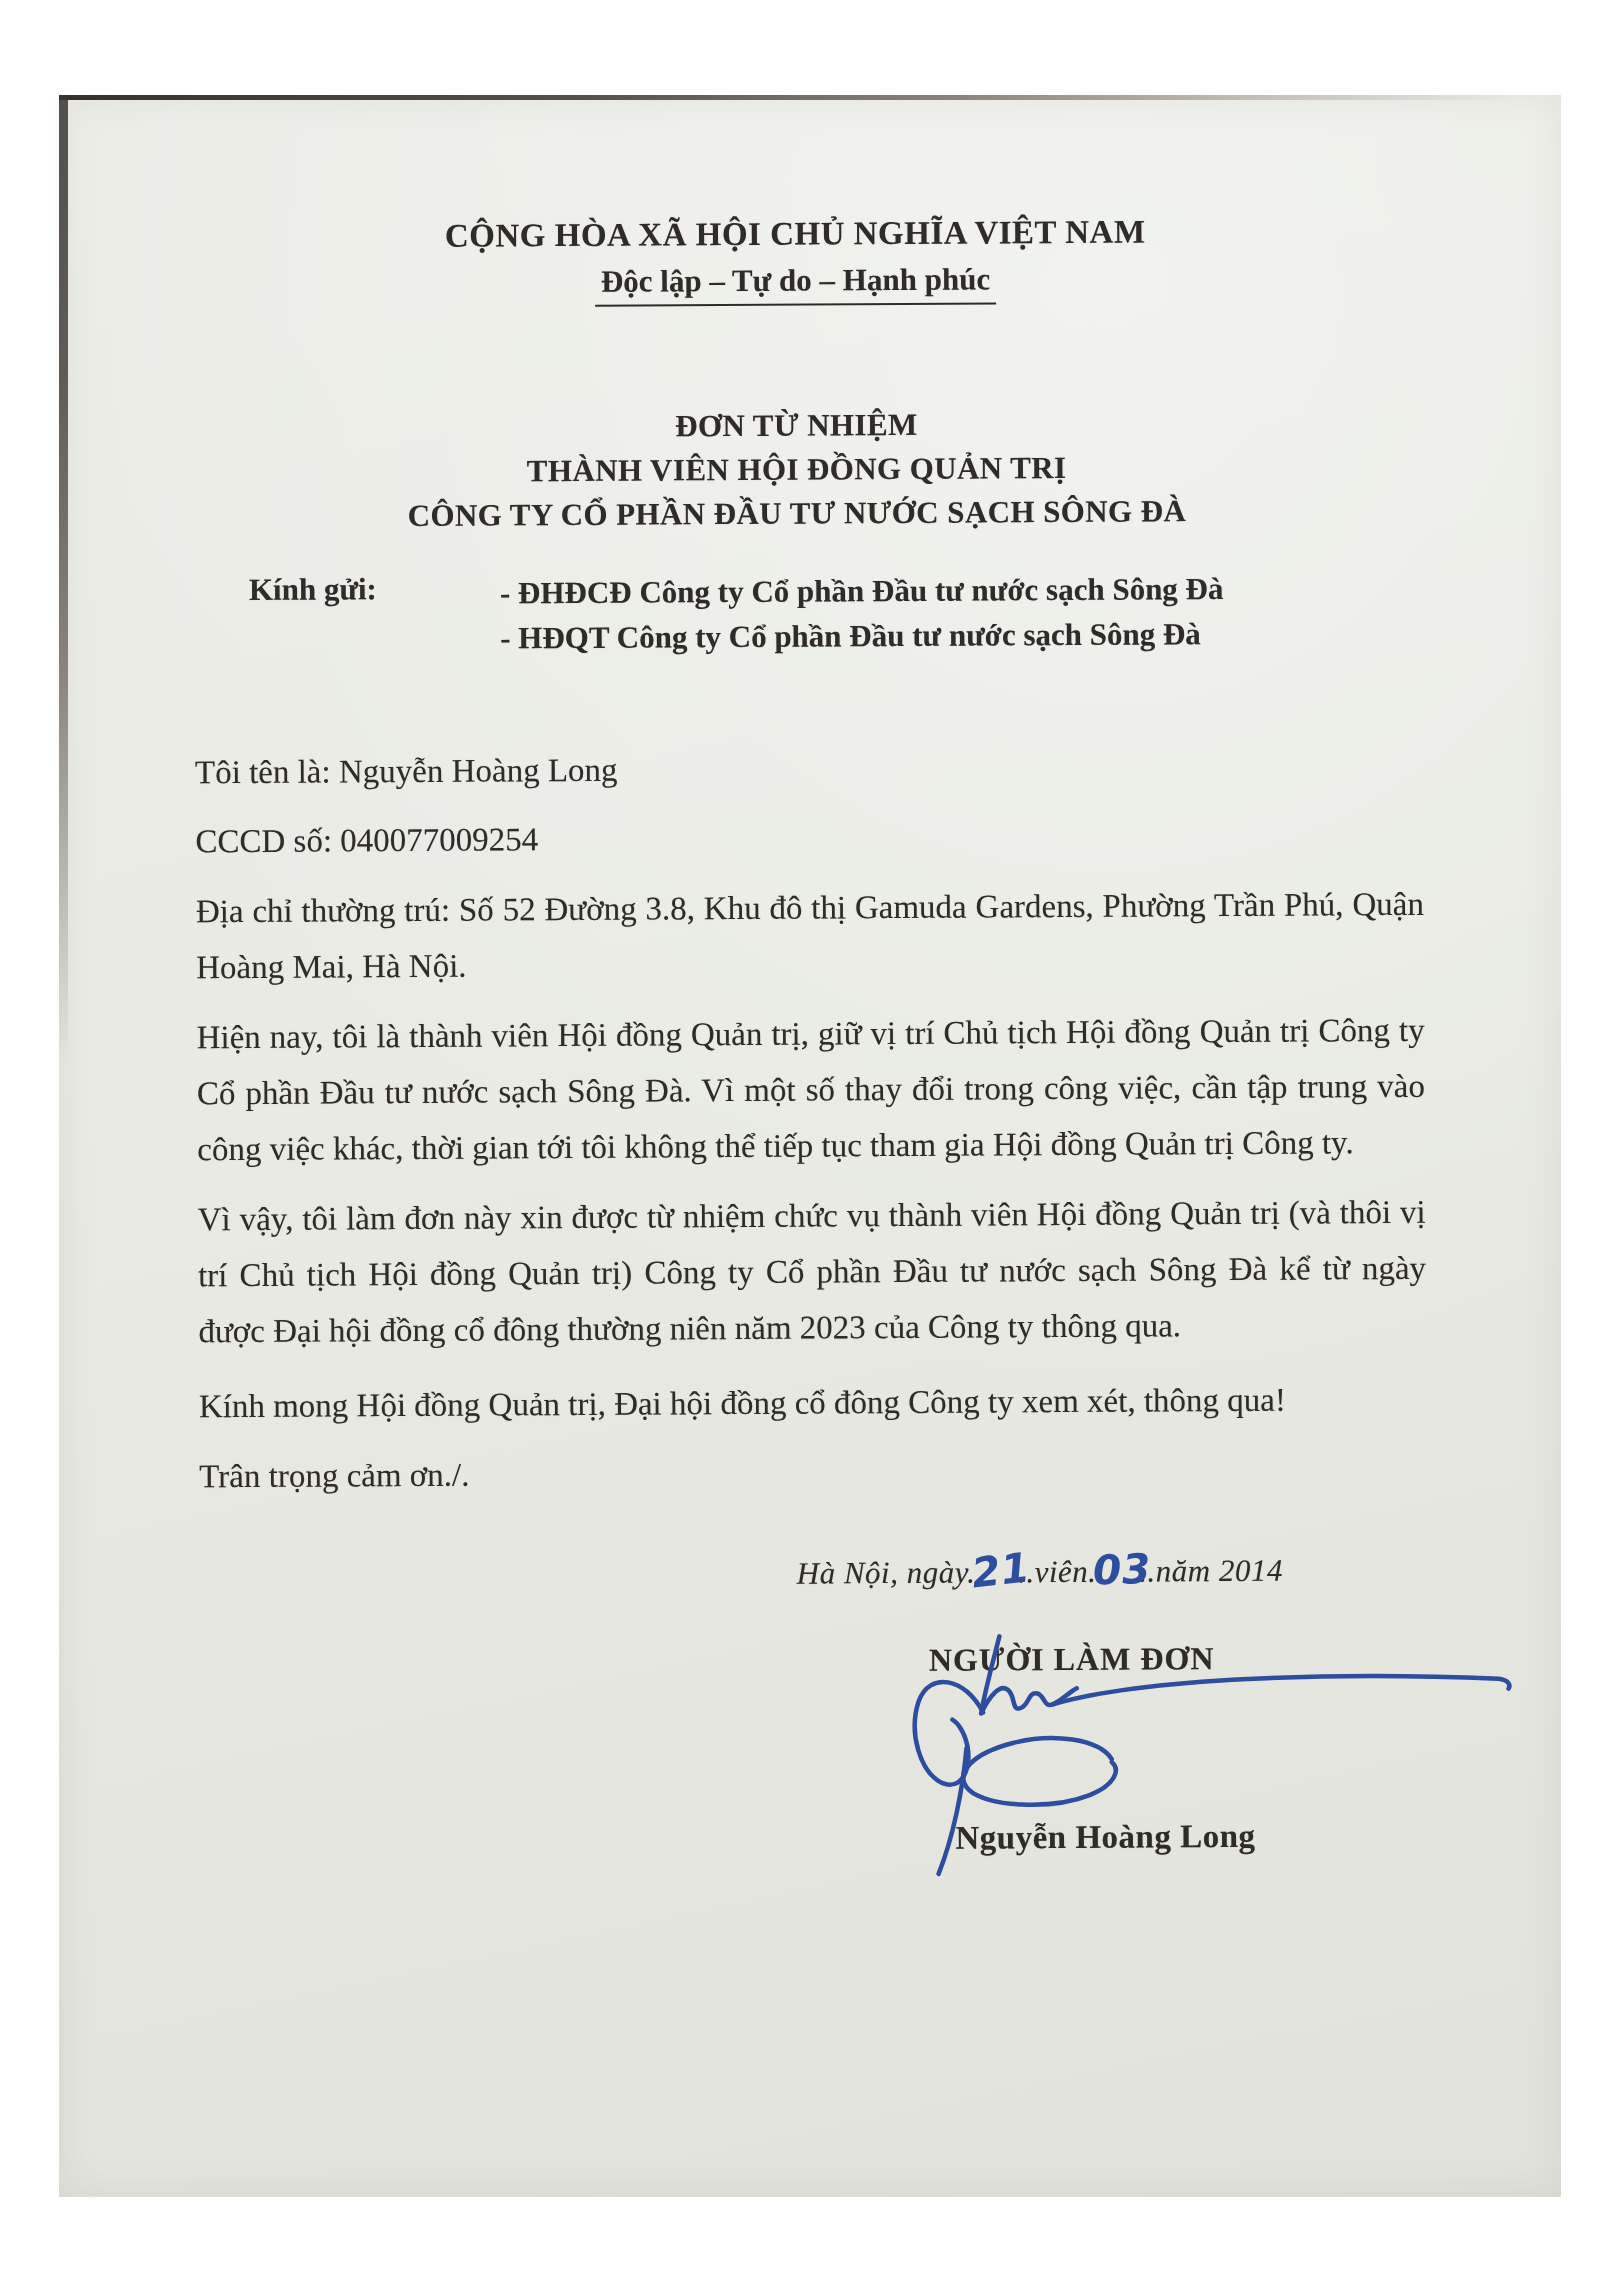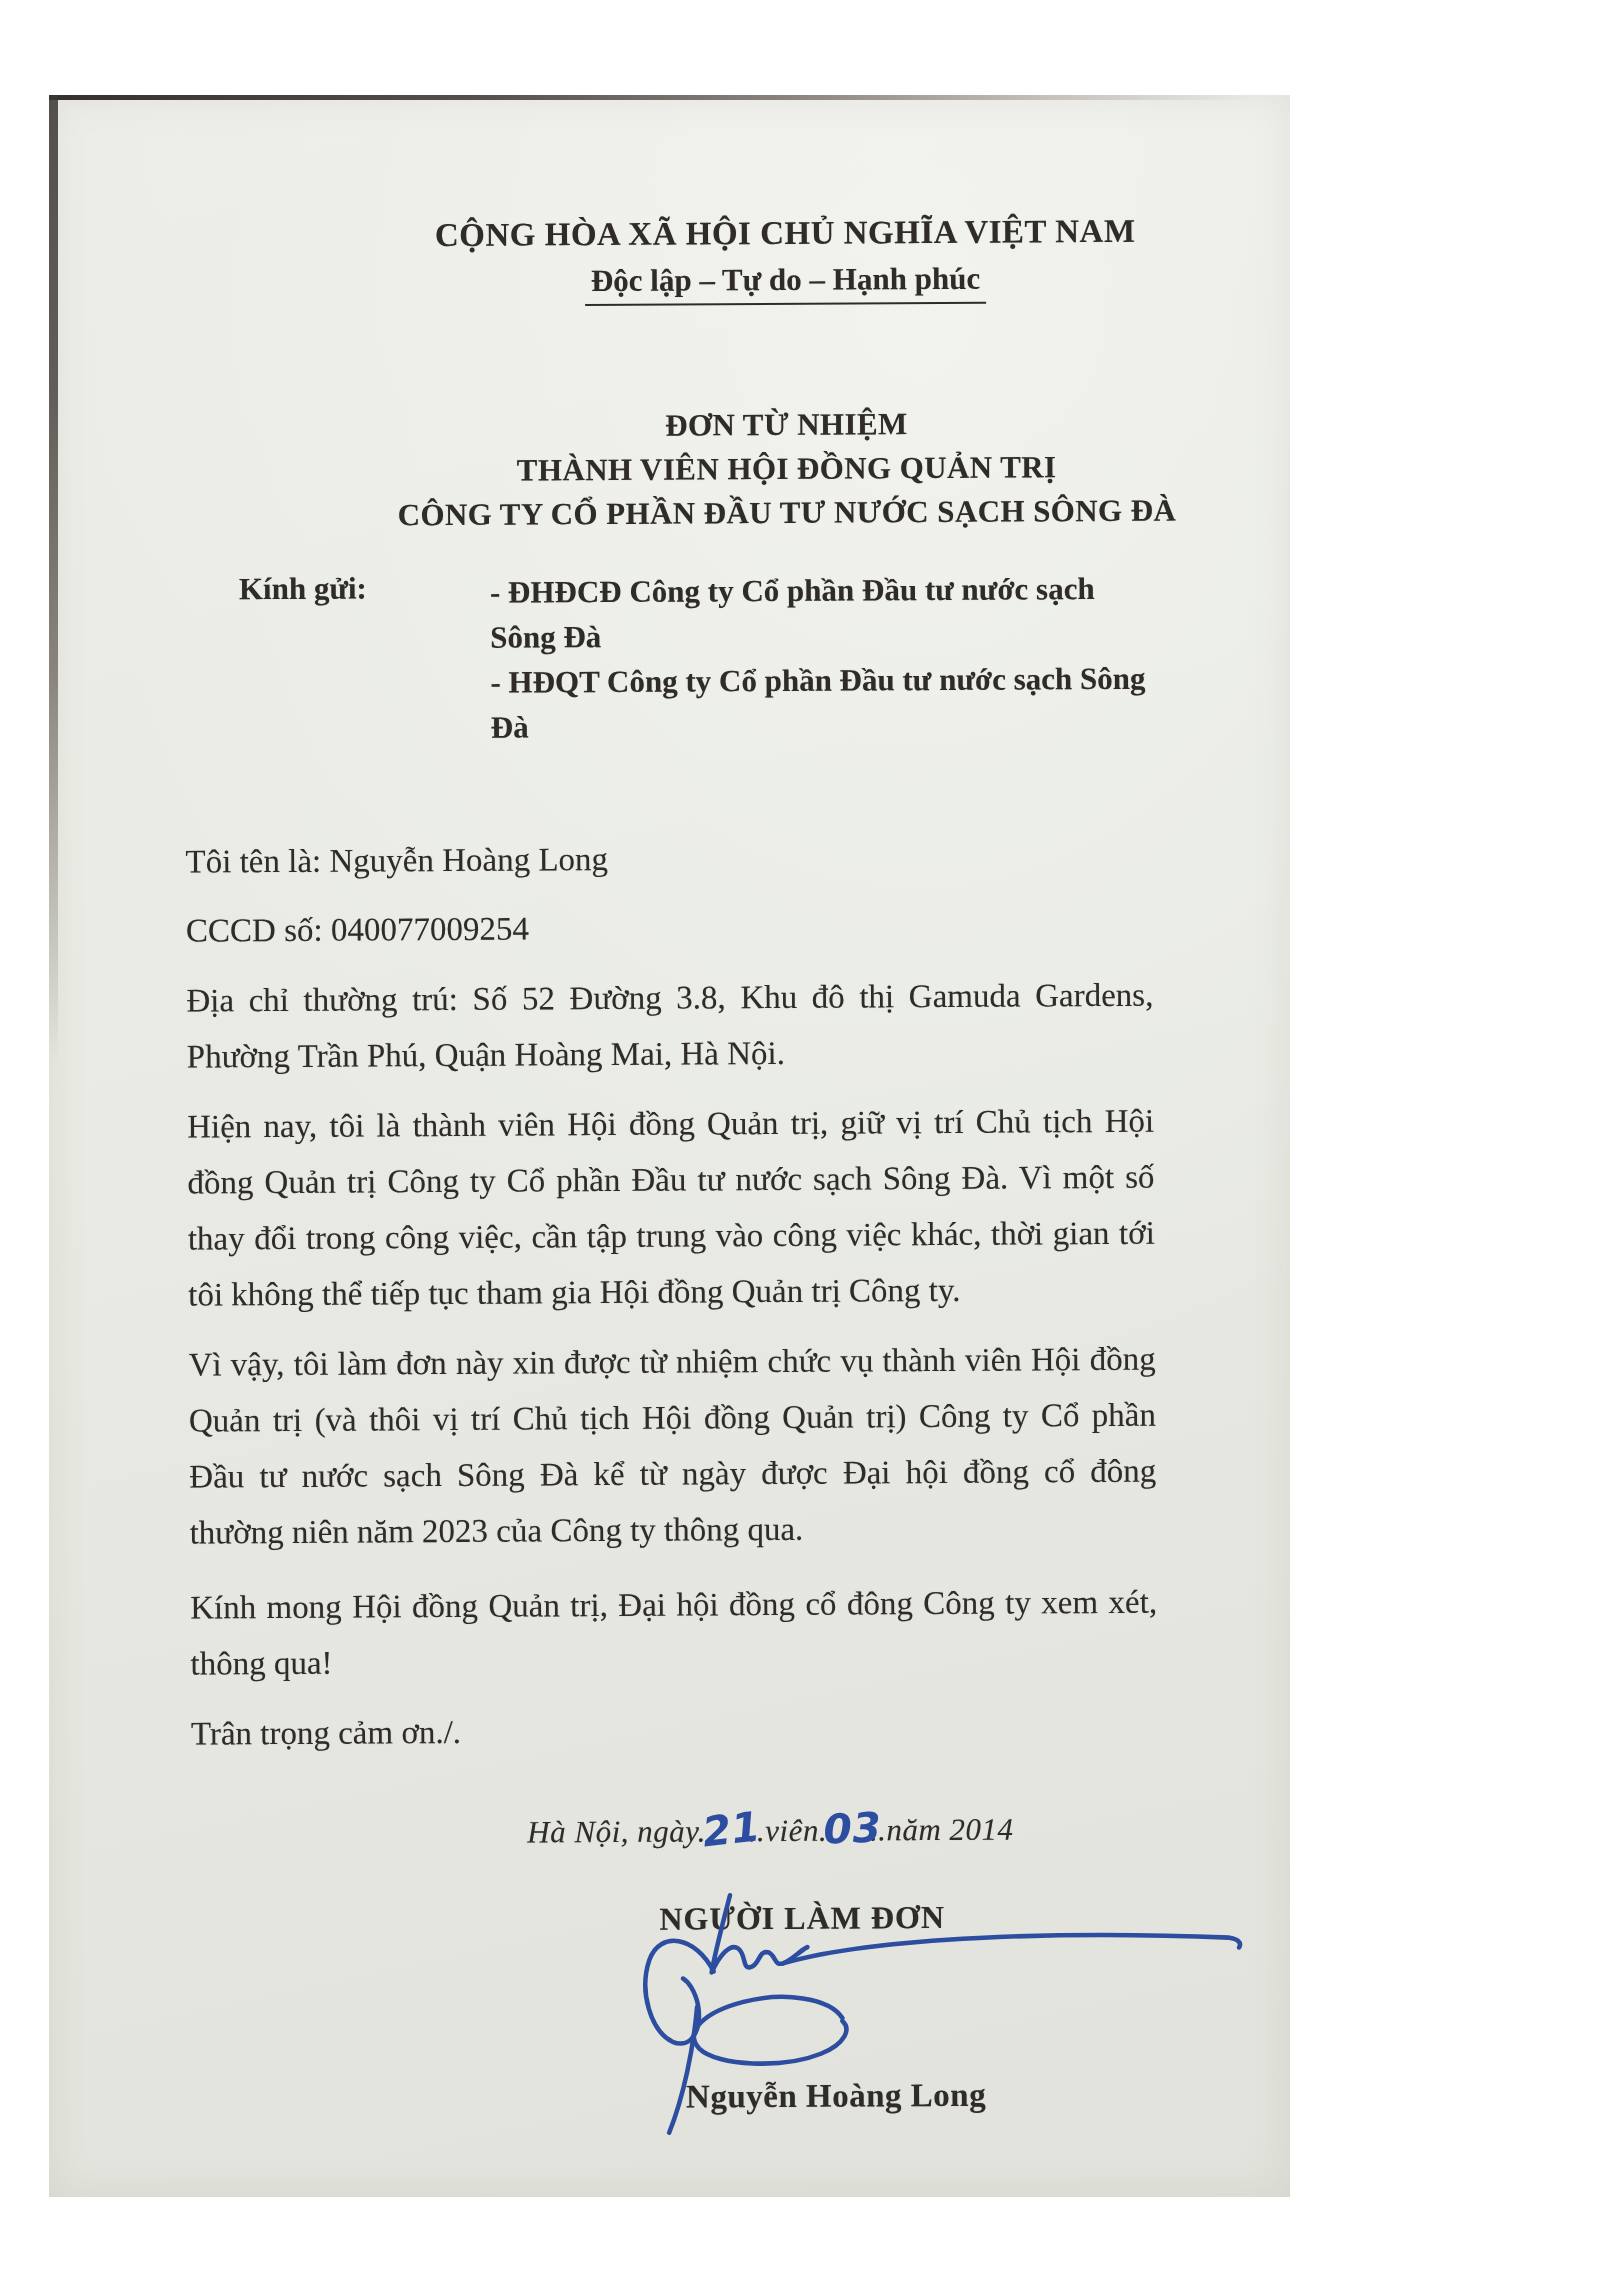--- a/index.html
+++ b/index.html
@@ -6,22 +6,22 @@
     --paper:#e8eae3;
     --ink:#2f2b28;
     --pen-color:#2d4da0;
   }
   *{margin:0;padding:0;box-sizing:border-box;}
   html,body{width:1621px;height:2293px;background:#ffffff;overflow:hidden;}
   body{font-family:"Liberation Serif","DejaVu Serif",serif;color:var(--ink);}
 
   .paper{
     position:absolute;
-    left:49px;top:95px;
-    width:1241px;height:2102px;
+    left:59px;top:95px;
+    width:1502px;height:2102px;
     background:
       radial-gradient(120% 90% at 70% 10%, rgba(255,255,255,0.35), rgba(255,255,255,0) 60%),
       linear-gradient(168deg,#ecede7 0%, #e8eae3 45%, #e0e2db 100%);
     box-shadow:inset 0 0 39px rgba(120,120,110,0.12);
   }
   
   .paper::before{
     content:"";
     position:absolute;left:0;top:0;right:0;height:4.9px;
     background:linear-gradient(to right,#35302d 0%, #55504b 35%, #8a847d 60%, #c4bfb7 80%, rgba(200,196,190,0) 97%);

